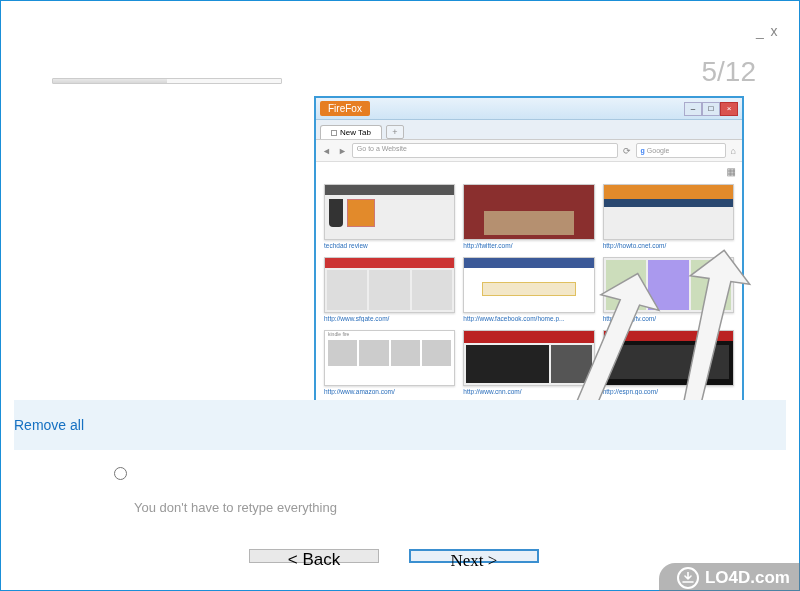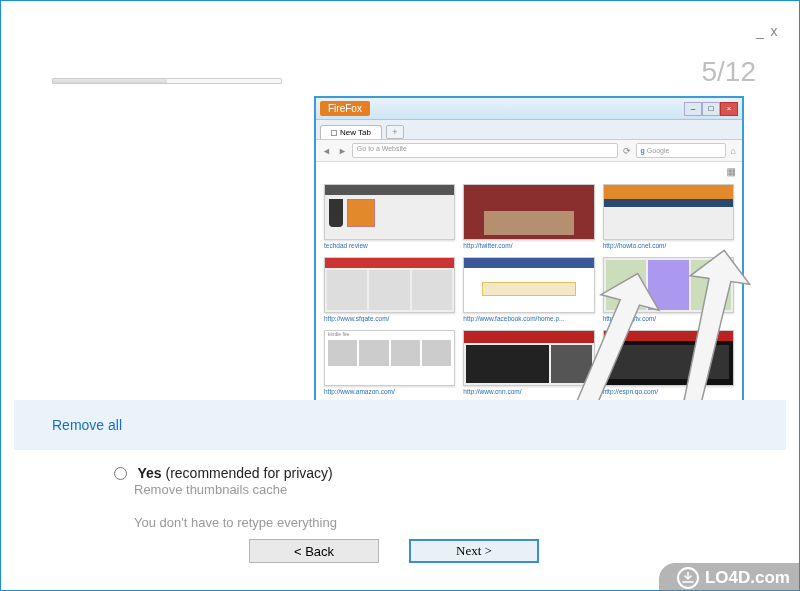--- a/index.html
+++ b/index.html
@@ -197,21 +197,20 @@
     }
     .section-divider {
       position: absolute;
       top: 380px;
       left: 0;
       right: 0;
       height: 50px;
       background: #eaf3fa;
       display: flex;
       align-items: center;
-      padding-left: 38px;
     }
     .section-divider a {
       color: #1570c2;
       font-size: 14px;
       text-decoration: none;
     }
     .options {
       position: absolute;
       top: 444px;
       left: 100px;
@@ -224,22 +223,22 @@
     }
     .wizard-buttons {
       position: absolute;
       bottom: 8px;
       left: 235px;
       display: flex;
       gap: 30px;
     }
     .wiz-btn {
       width: 130px;
-      height: 24px;
-      font-size: 13px;
+      height: 14px;
+      font-size: 17px;
       background: #e9e9e9;
       border: 1px solid #b5b5b5;
       cursor: pointer;
     }
     .wiz-btn.primary {
       background: #e8f0f8;
       border: 2px solid #3a8fd0;
       font-family: Liberation Serif, serif;
     }
     .watermark {
@@ -433,23 +432,21 @@
   </div>
 
   <div class="section-divider">
     <a href="#">Remove all</a>
   </div>
 
   <div class="options">
     <div class="option-row">
       <label>
         <input type="radio" name="opt" class="radio" style="">
-        <span class="option-label"><b>Yes</b><span> (recommended for privacy)</span></span>
       </label>
-      <div class="option-sub">Remove thumbnails cache</div>
     </div>
     <div class="option-row">
       <div class="option-sub">You don't have to retype everything</div>
     </div>
   </div>
 
   <div class="wizard-buttons">
     <button class="wiz-btn">&lt; Back</button>
     <button class="wiz-btn primary">Next &gt;</button>
   </div>

